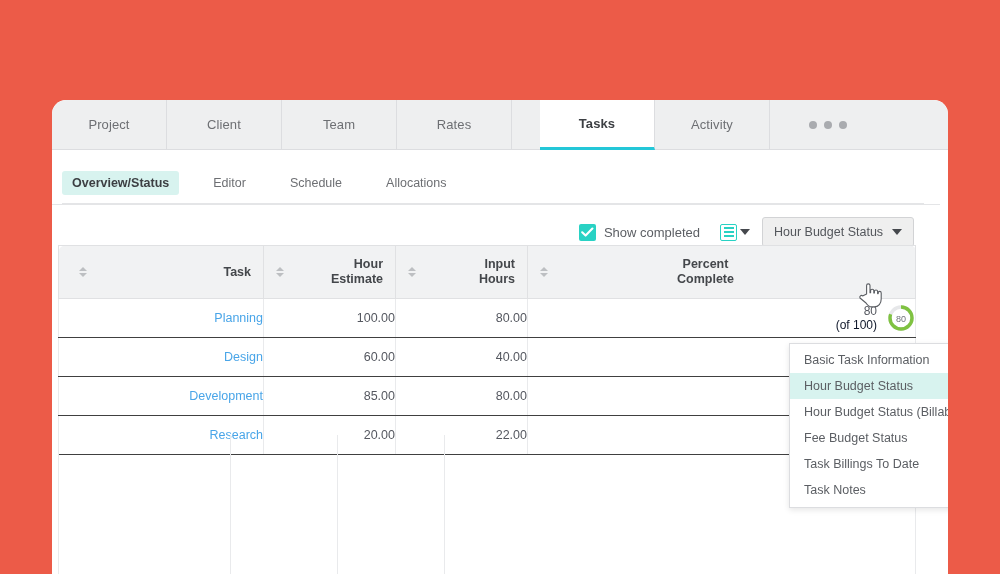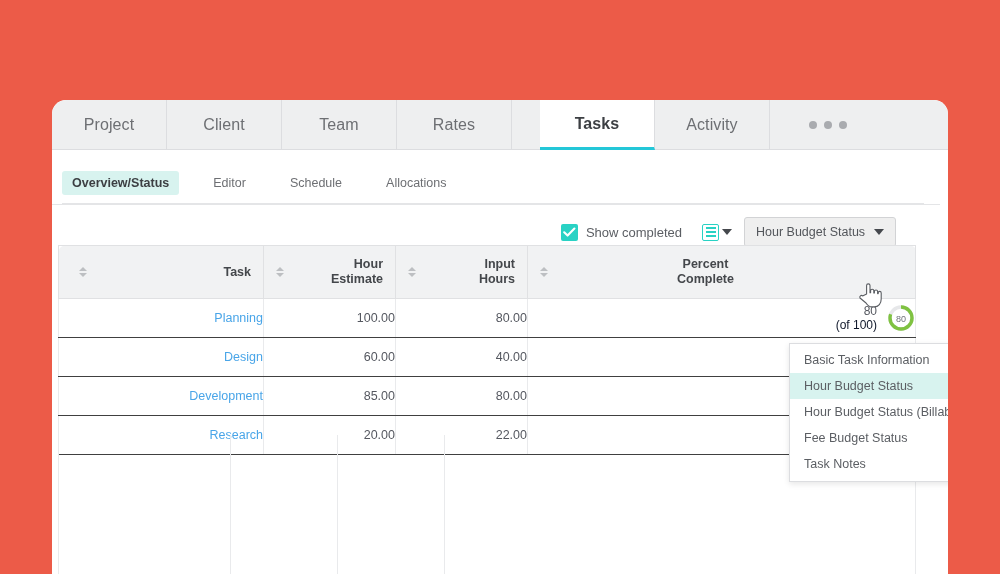--- a/index.html
+++ b/index.html
@@ -36,21 +36,21 @@
     border-top-left-radius: 14px;
     border-top-right-radius: 14px;
     border-bottom: 1px solid #dcdde0;
     position: relative;
   }
   .ptab {
     flex: 0 0 115px;
     display: flex;
     align-items: center;
     justify-content: center;
-    font-size: 16px;
+    font-size: 13px;
     color: #6d6f73;
     border-right: 1px solid #dcdde0;
     box-sizing: border-box;
     height: 49px;
     position: relative;
     cursor: pointer;
     letter-spacing: .1px;
   }
   .ptab:first-child {
     border-top-left-radius: 14px;
@@ -112,21 +112,21 @@
     font-weight: bold;
   }
   .stab-gap { width: 24px; }
 
   
   #toolbar {
     height: 54px;
     display: flex;
     align-items: center;
     justify-content: flex-end;
-    padding-right: 52px;
+    padding-right: 34px;
     gap: 12px;
     position: relative;
   }
   #show-completed-wrap {
     display: flex;
     align-items: center;
     gap: 8px;
     cursor: pointer;
   }
   .checkbox {
@@ -545,20 +545,23 @@
     <div class="menu-item highlighted">
       <span>Hour Budget Status</span>
     </div>
     <div class="menu-item">
       <span>Hour Budget Status (Billable)</span>
     </div>
     <div class="menu-item">
       <span>Fee Budget Status</span>
     </div>
     <div class="menu-item">
+      <span>Task Billings To Date</span>
+    </div>
+    <div class="menu-item">
       <span>Task Notes</span>
     </div>
   </div>
 
 </div>
 
 <svg id="hand-cursor" width="24" height="28" viewBox="0 0 24 28">
   <path d="M8.6 13.0 V4.6 a1.7 1.7 0 0 1 3.4 0 V11.8
            h0.6 v-2.0 a1.6 1.6 0 0 1 3.2 0 V12.0
            h0.6 v-1.4 a1.6 1.6 0 0 1 3.2 0 V12.6

